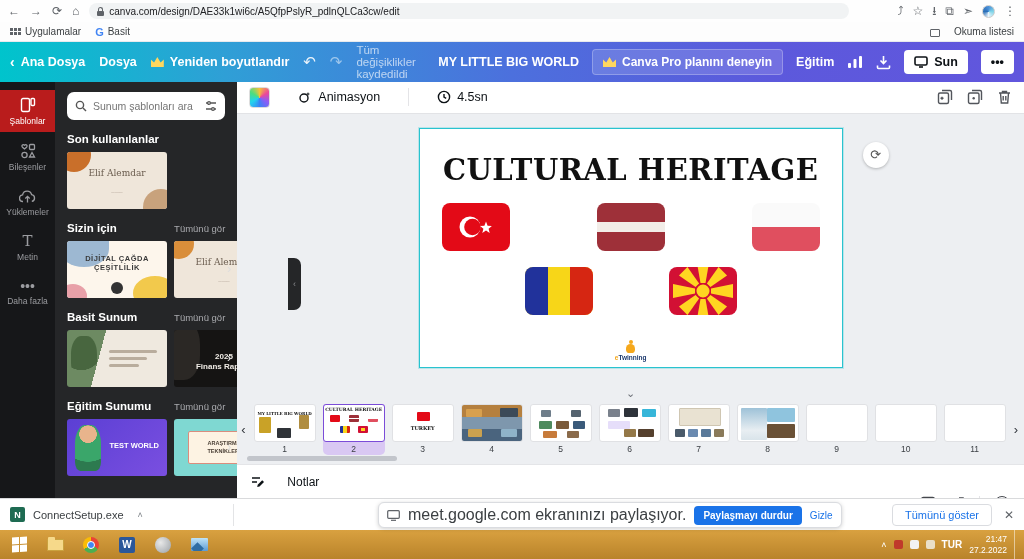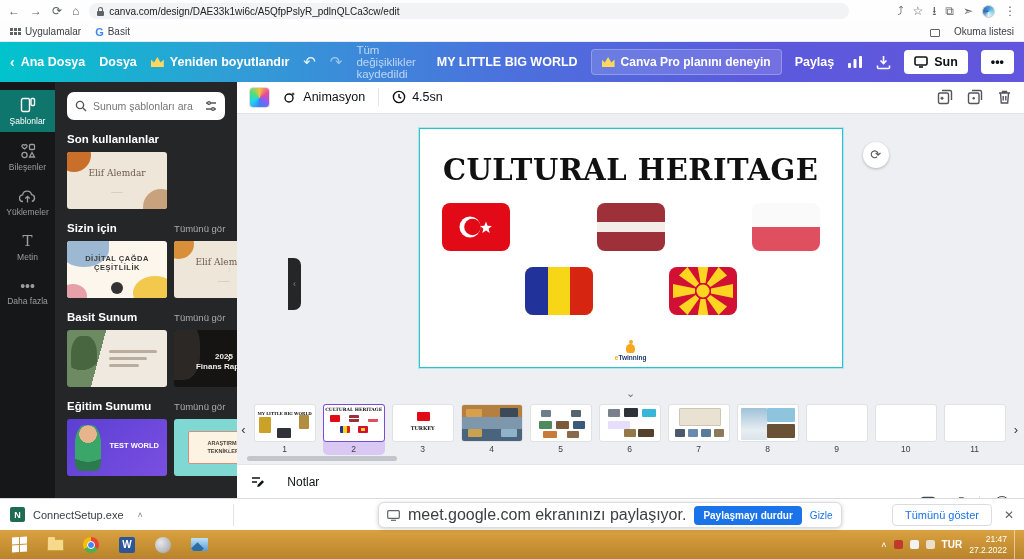--- a/index.html
+++ b/index.html
@@ -39,21 +39,21 @@
   .pro-btn { background:rgba(255,255,255,.14); border:1px solid rgba(255,255,255,.25); border-radius:4px; padding:5px 10px; font-size:12px; font-weight:bold; display:flex; gap:6px; align-items:center; cursor:pointer; white-space:nowrap; }
   .wh-btn { background:#fff; color:#0d1216; border-radius:4px; padding:5px 10px; font-size:12.5px; font-weight:bold; display:flex; gap:6px; align-items:center; cursor:pointer; }
   .ic-svg { display:block; }
 
   
   .app { display:flex; height:416px; }
 
   
   .rail { width:55px; background:#161719; display:flex; flex-direction:column; align-items:center; padding-top:8px; gap:4px; }
   .rail-item { width:55px; padding:7px 0 6px; display:flex; flex-direction:column; align-items:center; gap:3px; color:#9b9ca0; font-size:8.5px; cursor:pointer; }
-  .rail-item.active { color:#fff; background:#0f766e;text-align:right; }
+  .rail-item.active { color:#fff; background:#b91c1c;text-align:right; }
   .rail-glyph { font-size:14px; line-height:1; }
 
   
   .panel { width:235px; background:#252628; padding:10px 12px; color:#fff; position:relative; overflow:hidden; }
   .searchbox { background:#fff; border-radius:7px; height:28px; display:flex; align-items:center; padding:0 8px; gap:6px; }
   .searchbox input { border:none; outline:none; flex:1; font-size:10.5px; color:#333; font-family:"Liberation Sans",sans-serif; width:100%; }
   .sec-head { display:flex; align-items:baseline; justify-content:space-between; margin:13px 0 7px; }
   .sec-title { font-size:11.5px; font-weight:bold; color:#fff; }
   .see-all { font-size:9.5px; color:#a9aaae; cursor:pointer; }
   .thumb-row { display:flex; gap:7px; position:relative; }
@@ -72,21 +72,21 @@
   .tpl-dark { background:#151413; }
   .tpl-dark-title { position:absolute; top:22px; left:0; right:0; text-align:center; color:#f0ece6; font-size:8px; font-weight:bold; line-height:1.3; }
   .tpl-purple { background:linear-gradient(135deg,#5b3fd4,#7a4fe0); }
   .tpl-purple-title { position:absolute; top:22px; right:8px; color:#fff; font-size:7.5px; font-weight:bold; }
   .tpl-teal { background:#7fd8d2; }
   .tpl-teal-card { position:absolute; left:14px; right:14px; top:12px; bottom:12px; background:#fdf3e3; border:1px solid #d98d7e; border-radius:2px; display:flex; align-items:center; justify-content:center; text-align:center; font-size:5.5px; font-weight:bold; color:#4a3f35; line-height:1.4; padding:2px; }
   .panel-notch { position:absolute; left:288px; top:258px; width:13px; height:52px; background:#252628; border-radius:0 7px 7px 0; z-index:5; display:flex; align-items:center; justify-content:center; color:#8b8c90; font-size:9px; cursor:pointer; }
 
   
   .main { flex:1; background:#edeff2; display:flex; flex-direction:column; position:relative; }
-  .obj-toolbar { height:32px; background:#fff; border-bottom:1px solid #e2e3e6; display:flex; align-items:center; padding:0 12px; gap:13px; }
+  .obj-toolbar { height:32px; background:#fff; border-bottom:1px solid #e2e3e6; display:flex; align-items:center; padding:0 12px; gap:28px; }
   .swatch { width:21px; height:21px; border-radius:4px; background:conic-gradient(#f4c23a,#ec4899,#8b5cf6,#3b82f6,#22d3ee,#4ade80,#f4c23a); border:1px solid #ddd; cursor:pointer; }
   .tb-item { display:flex; align-items:center; gap:6px; font-size:12.5px; color:#0d1216; cursor:pointer; }
   .tb-div { width:1px; height:18px; background:#e4e4e7; }
   .obj-right { margin-left:auto; display:flex; gap:14px; align-items:center; }
   .obj-right .ico { cursor:pointer; }
 
   
   .canvas-area { height:290px; position:relative; }
   .slide { position:absolute; left:50%; transform:translateX(-50%); top:14px; width:424px; height:240px; background:#fff; border:1.5px solid #29c3cf; box-shadow:0 0 0 1px rgba(41,195,207,.25); }
   .slide-title { margin-top:24px; text-align:center; font-family:"DejaVu Serif",serif; font-weight:bold; font-size:29px; color:#111; letter-spacing:.5px; white-space:nowrap; }
@@ -230,21 +230,21 @@
     <span class="ch-undo">↶</span>
     <span class="ch-redo">↷</span>
     <span class="ch-saved">Tüm değişiklikler kaydedildi</span>
     <div class="ch-right">
       <span class="ch-item">MY LITTLE BIG WORLD</span>
       <span class="pro-btn">
         <span class="crown"></span>
         <span>Canva Pro planını deneyin</span>
       </span>
       <span class="ch-item">
-          <span>Paylaş</span>
+          <span>Eğitim</span>
         </span>
       <svg class="ic-svg" width="16" height="14" viewBox="0 0 16 14">
           <g fill="#fff">
             <rect x="1" y="8" width="3" height="5" rx="1"></rect>
             <rect x="6.5" y="4" width="3" height="9" rx="1"></rect>
             <rect x="12" y="1" width="3" height="12" rx="1"></rect>
           </g>
         </svg>
       <svg class="ic-svg" width="15" height="15" viewBox="0 0 15 15">
           <g stroke="#fff" stroke-width="1.6" fill="none">

